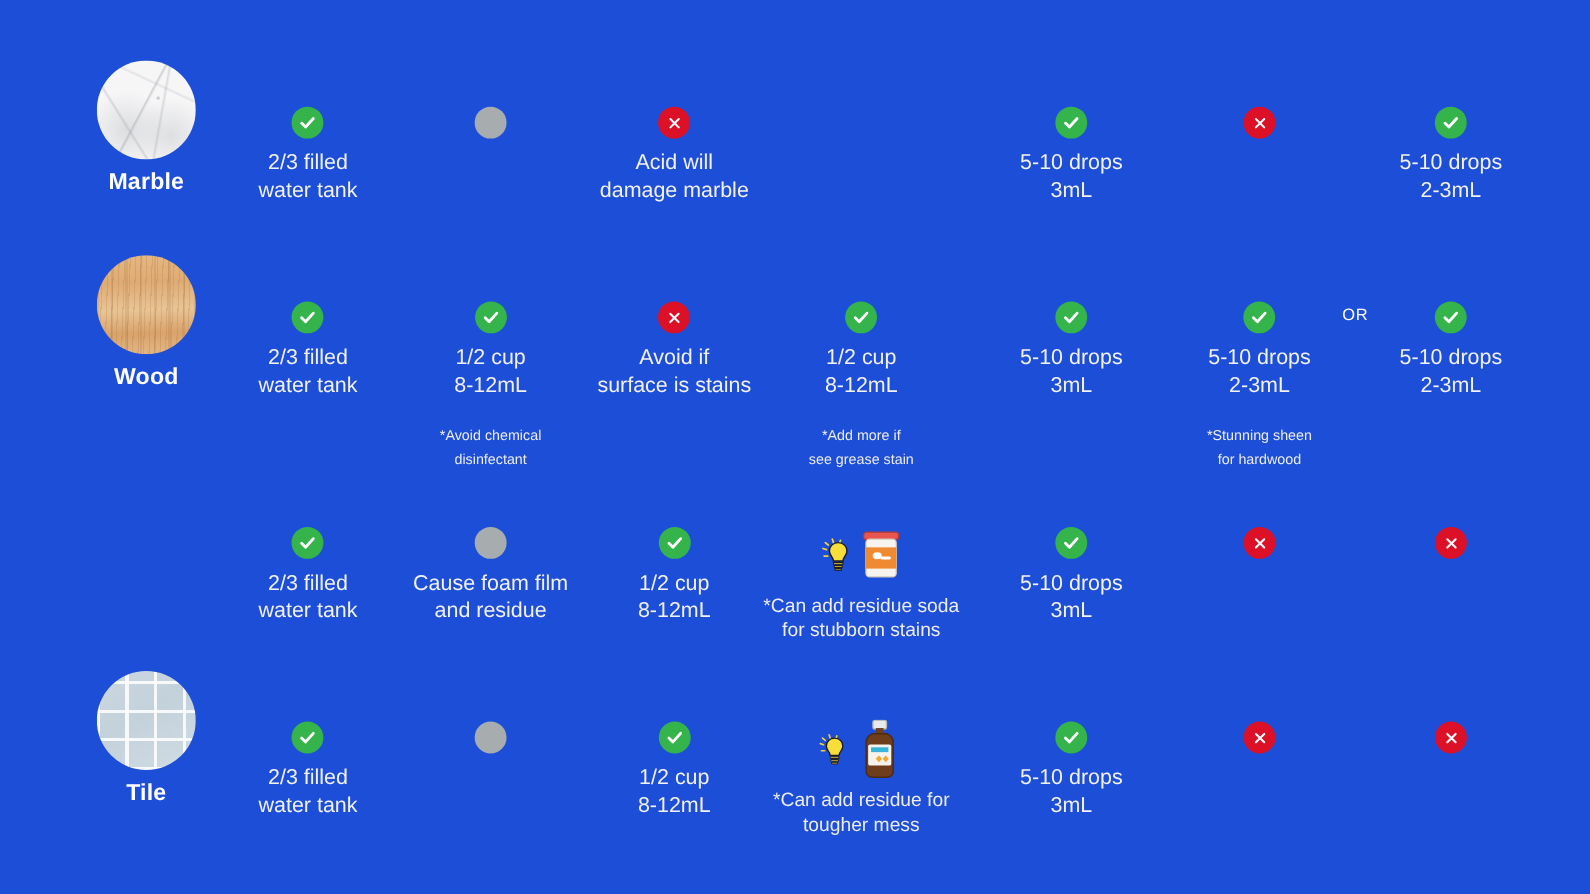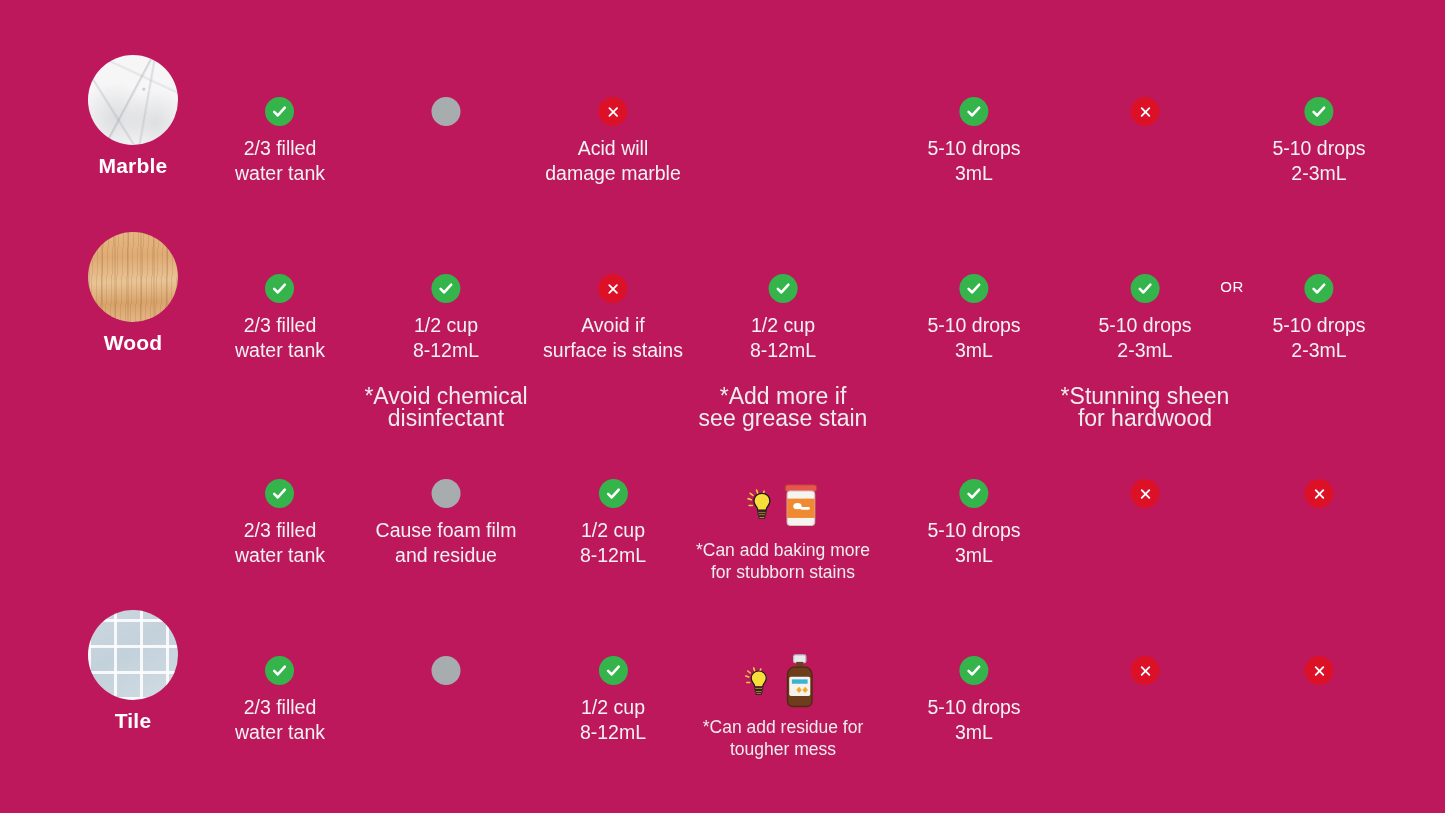--- a/index.html
+++ b/index.html
@@ -7,21 +7,21 @@
     width: 1445px;
     height: 813px;
     background: #000000;
     font-family: "Liberation Sans", sans-serif;
     overflow: hidden;
   }
   .board {
     position: relative;
     width: 1445px;
     height: 813px;
-    background: #be185d;
+    background: #1d4ed8;
   }
   .cell {
     position: absolute;
     transform: translateX(-50%);
     text-align: center;
     color: #ffffff;
   }
 
   
   .swatch-wrap {
@@ -117,21 +117,21 @@
 
   .ctext {
     margin-top: 10px;
     font-size: 19.5px;
     line-height: 25px;
     color: #f2f2f2;
     white-space: nowrap;
   }
   .note {
     margin-top: 22px;
-    font-size: 23px;
+    font-size: 13px;
     line-height: 22px;
     color: #ededed;
     white-space: nowrap;
   }
   .emoji-note {
     margin-top: 4px;
     font-size: 17.5px;
     line-height: 22px;
     color: #ededed;
     white-space: nowrap;
@@ -344,21 +344,21 @@
           </svg></span>
         <span><svg width="40" height="45" viewBox="0 0 58 64" aria-hidden="true">
             <rect x="6" y="2" width="46" height="10" rx="4" fill="#e8544e" stroke="#b33b36" stroke-width="1.6"></rect>
             <rect x="9" y="11" width="40" height="50" rx="5" fill="#f7f4ef" stroke="#cfc7bc" stroke-width="1.6"></rect>
             <rect x="9" y="22" width="40" height="28" fill="#f08a32"></rect>
             <ellipse cx="24" cy="33" rx="6" ry="4.6" fill="#ffffff"></ellipse>
             <rect x="28" y="34" width="14" height="4" rx="2" fill="#ffffff"></rect>
           </svg></span>
       </div>
       <div class="emoji-note">
-        <div>*Can add baking more</div>
+        <div>*Can add residue soda</div>
         <div>for stubborn stains</div>
       </div>
     </div>
     <div class="cell" style="left: 974px; top: 479px;">
       <div class="mark ok">
         <svg width="17" height="17" viewBox="0 0 24 24" aria-hidden="true">
           <path d="M4.5 12.6 L9.6 17.6 L19.5 6.6" fill="none" stroke="#ffffff" stroke-width="3.6" stroke-linecap="round" stroke-linejoin="round"></path>
         </svg>
       </div>
       <div class="ctext">

